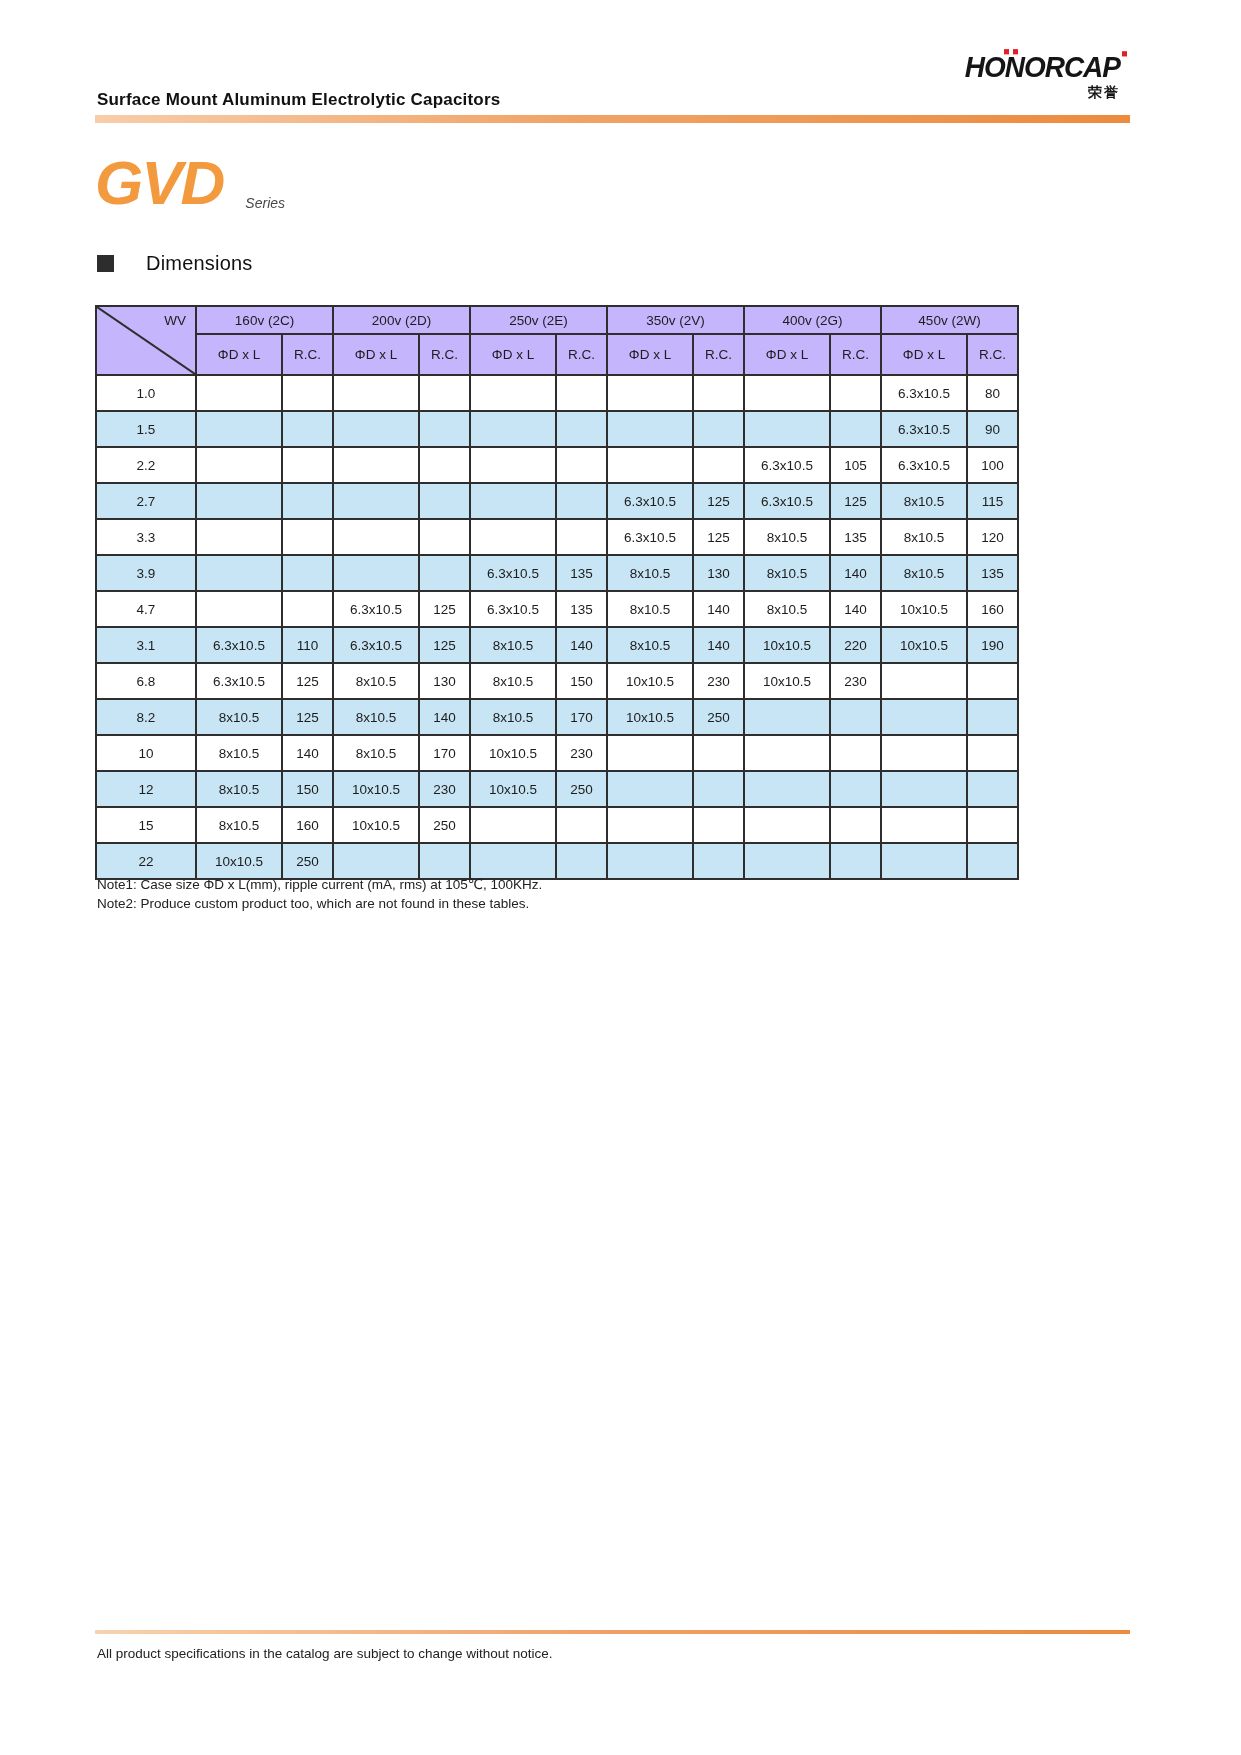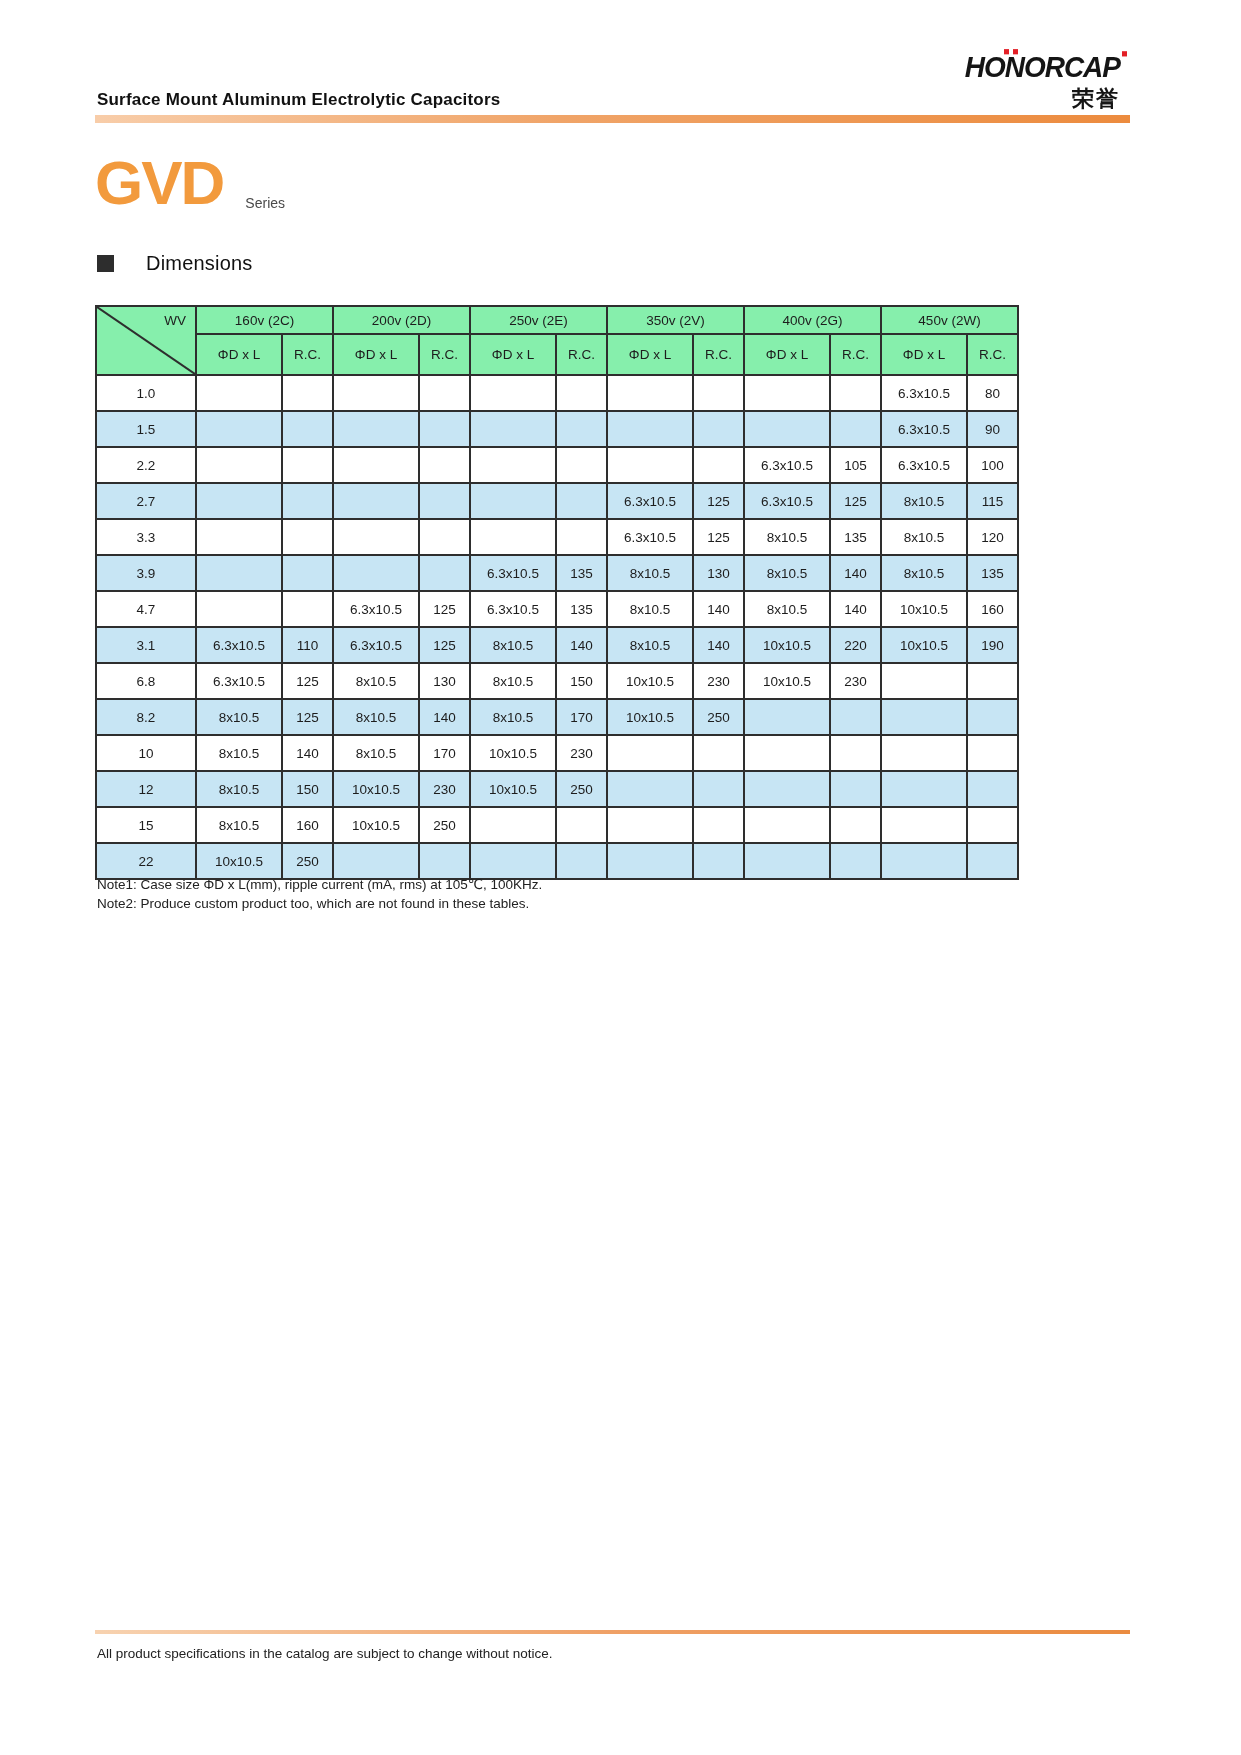--- a/index.html
+++ b/index.html
@@ -17,52 +17,52 @@
     position:relative; display:inline-block;
     font-size:28px; font-weight:900; font-style:italic;
     letter-spacing:-1px; color:#151515; line-height:1;
     transform:scaleY(1.05);
   }
   .logo-accent {
     position:absolute; left:39px; top:-4px; width:5px; height:5px;
     background:#e31f26;
     box-shadow:9px 0 0 #e31f26, 118px 2px 0 #e31f26;
   }
-  .logo-cn { font-size:22px; font-weight:bold; color:#151515; margin-top:2px; letter-spacing:2px; }
+  .logo-cn { font-size:14px; font-weight:bold; color:#151515; margin-top:2px; letter-spacing:2px; }
 
   
   .doc-title { position:absolute; left:97px; top:90px; font-size:17px; font-weight:bold; color:#111; letter-spacing:0.2px; }
   .title-bar {
     position:absolute; left:95px; top:115px; width:1035px; height:8px;
     background:linear-gradient(90deg,#f8cda9 0%,#f0a468 45%,#ec8b3e 100%);
   }
 
   
-  .series-row { position:absolute; left:95px; top:152px; }
+  .series-row { position:absolute; left:95px; top:152px;font-style:italic; }
   .series-name {
     font-size:62px; font-weight:900; color:#f29a3d;
     letter-spacing:-2px; line-height:1;
   }
   .series-label { font-size:14px; color:#4a4a4a; margin-left:22px; vertical-align:-4px; }
 
   
   .section-heading { position:absolute; left:97px; top:252px; display:flex; align-items:center; }
   .section-square { width:17px; height:17px; background:#2d2d2d; display:inline-block; }
   .section-title { font-size:20px; color:#111; margin-left:32px; font-weight:500; letter-spacing:0.2px; }
 
   
   table#dims-table {
     position:absolute; left:95px; top:305px;
     border-collapse:collapse; table-layout:fixed;
   }
   #dims-table th, #dims-table td {
     border:2px solid #2e2e2e; text-align:center; vertical-align:middle;
     font-size:13.5px; color:#1d1d1d; overflow:hidden;
   }
-  #dims-table thead th { background:#86efac; font-weight:normal; }
+  #dims-table thead th { background:#c4b5fd; font-weight:normal; }
   #dims-table thead tr.hr1 { height:28px; }
   #dims-table thead tr.hr2 { height:41px; }
   #dims-table tbody tr { height:36px; background:#ffffff;margin-left:8px; }
   #dims-table tbody tr.alt { background:#c7e5f4; }
   #corner { position:relative; padding:0; }
   #corner svg.diag { position:absolute; inset:0; width:100%; height:100%; }
   #corner svg.diag line { stroke:#2e2e2e; stroke-width:2; vector-effect:non-scaling-stroke; }
   .c-wv { position:absolute; top:6px; right:9px; font-size:13.5px; }
   .c-uf { position:absolute; top:32px; left:5px; font-size:13.5px;margin-top:44px; }
 

